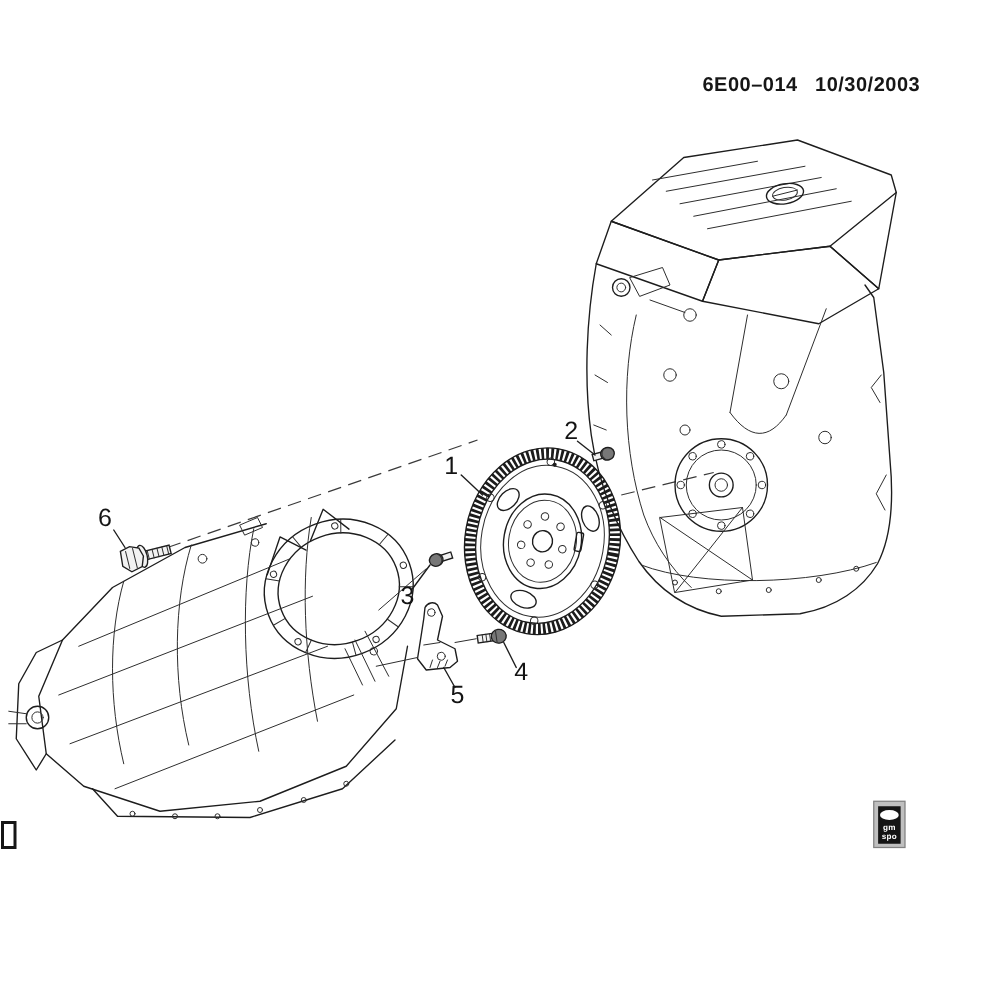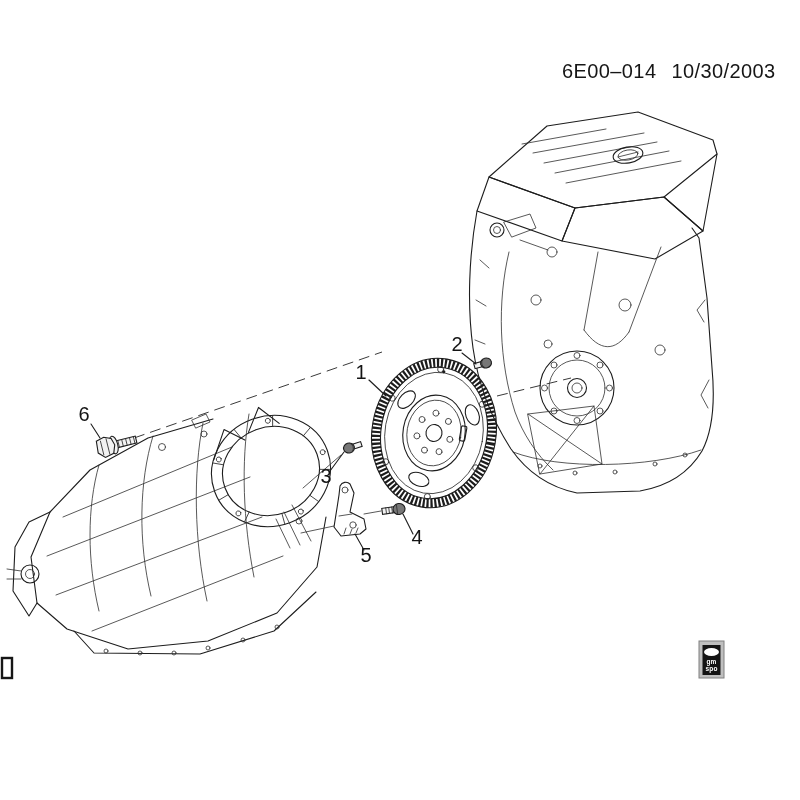--- a/index.html
+++ b/index.html
@@ -1,19 +1,19 @@
 <!DOCTYPE html>
 <html><head>
 <meta charset="utf-8">
 <style>
   html,body{margin:0;padding:0;background:#fff;}
   #stage{position:relative;width:800px;height:800px;background:#fff;overflow:hidden;
          font-family:"Liberation Sans", sans-serif;}
-  #drawing-header{position:absolute;left:562px;top:60px;font-size:20px;color:#161616;
-         letter-spacing:.4px;white-space:nowrap;}
+  #drawing-header{position:absolute;left:562px;top:60px;font-size:16px;color:#161616;
+         letter-spacing:.4px;white-space:nowrap;font-weight:bold;}
   #drawing-header .gap{display:inline-block;width:9px;}
   svg{position:absolute;left:0;top:0;}
   .ln{fill:none;stroke:#1d1d1d;stroke-width:1.1;stroke-linejoin:round;stroke-linecap:round;}
   .lnt{fill:none;stroke:#2e2e2e;stroke-width:.8;stroke-linejoin:round;stroke-linecap:round;}
   .teeth{fill:none;stroke:#1c1c1c;stroke-width:9;stroke-dasharray:2.2 1.7;}
   .leader{fill:none;stroke:#1d1d1d;stroke-width:1.1;stroke-linecap:round;}
   .axis{fill:none;stroke:#3a3a3a;stroke-width:1;stroke-dasharray:11 6;}
   .callout{font-family:"Liberation Sans",sans-serif;font-size:20px;fill:#141414;text-anchor:middle;}
   .badge-txt{font-family:"Liberation Sans",sans-serif;font-size:6.5px;font-weight:bold;
          fill:#ffffff;text-anchor:middle;letter-spacing:.2px;}

